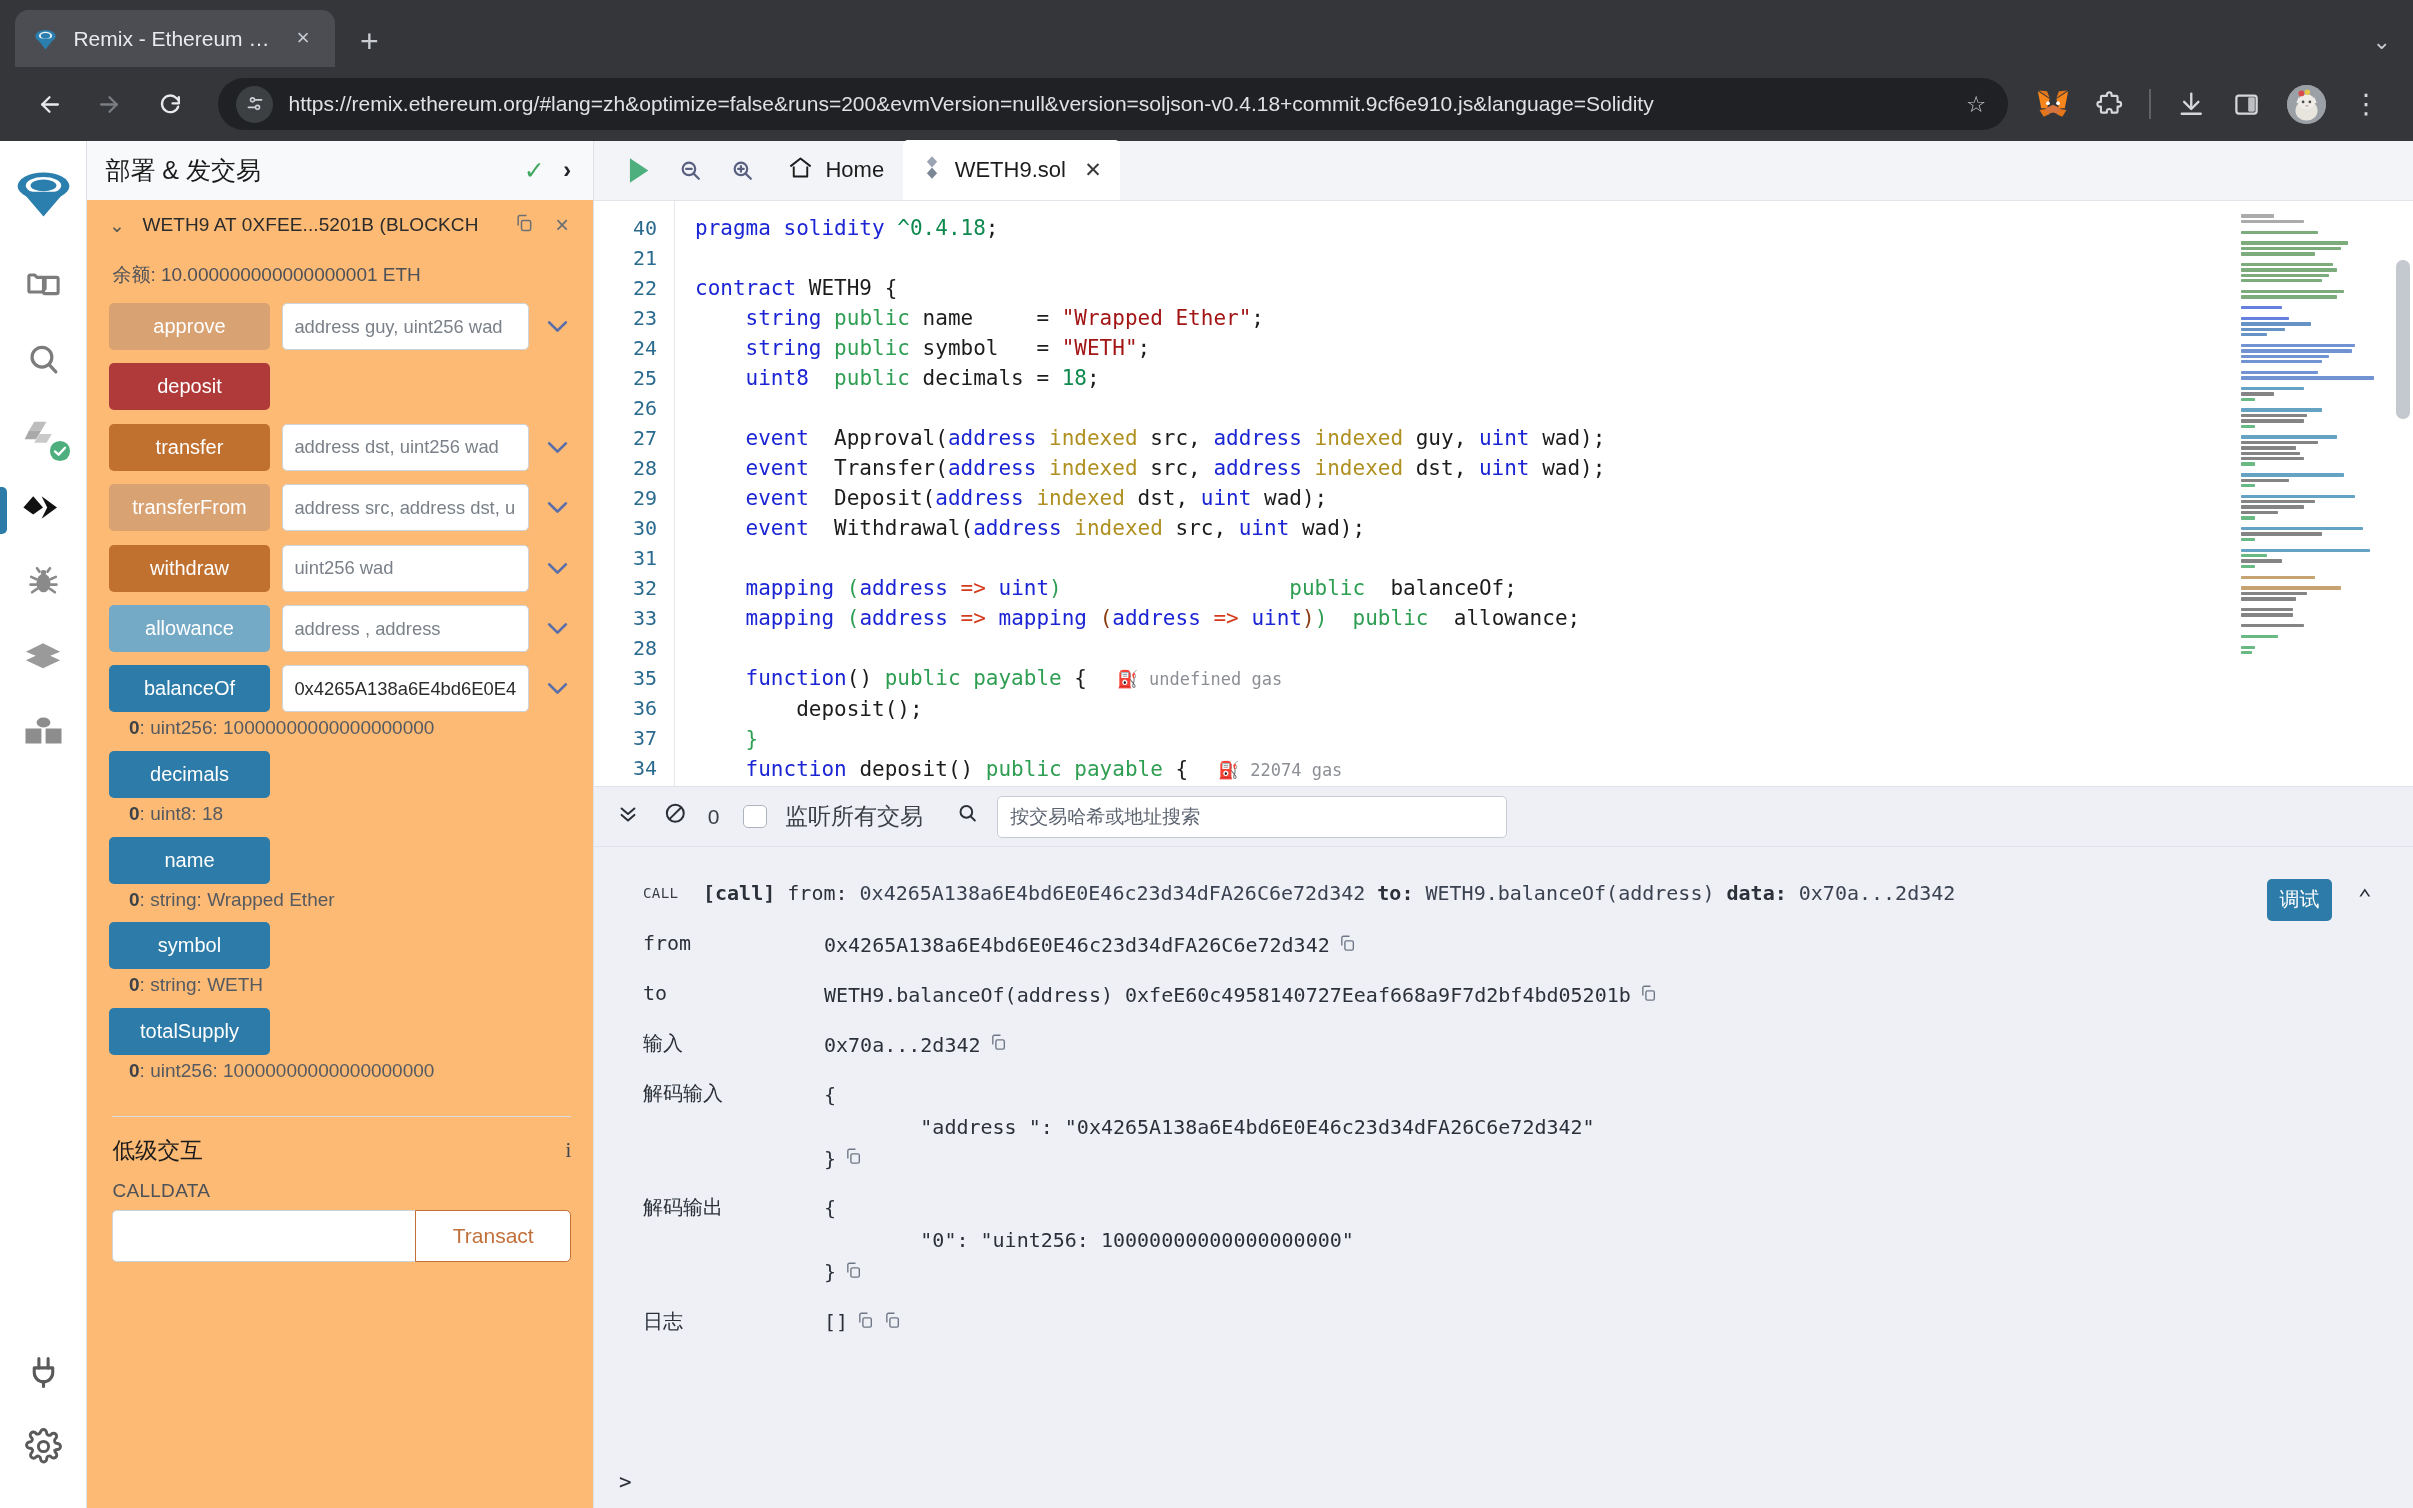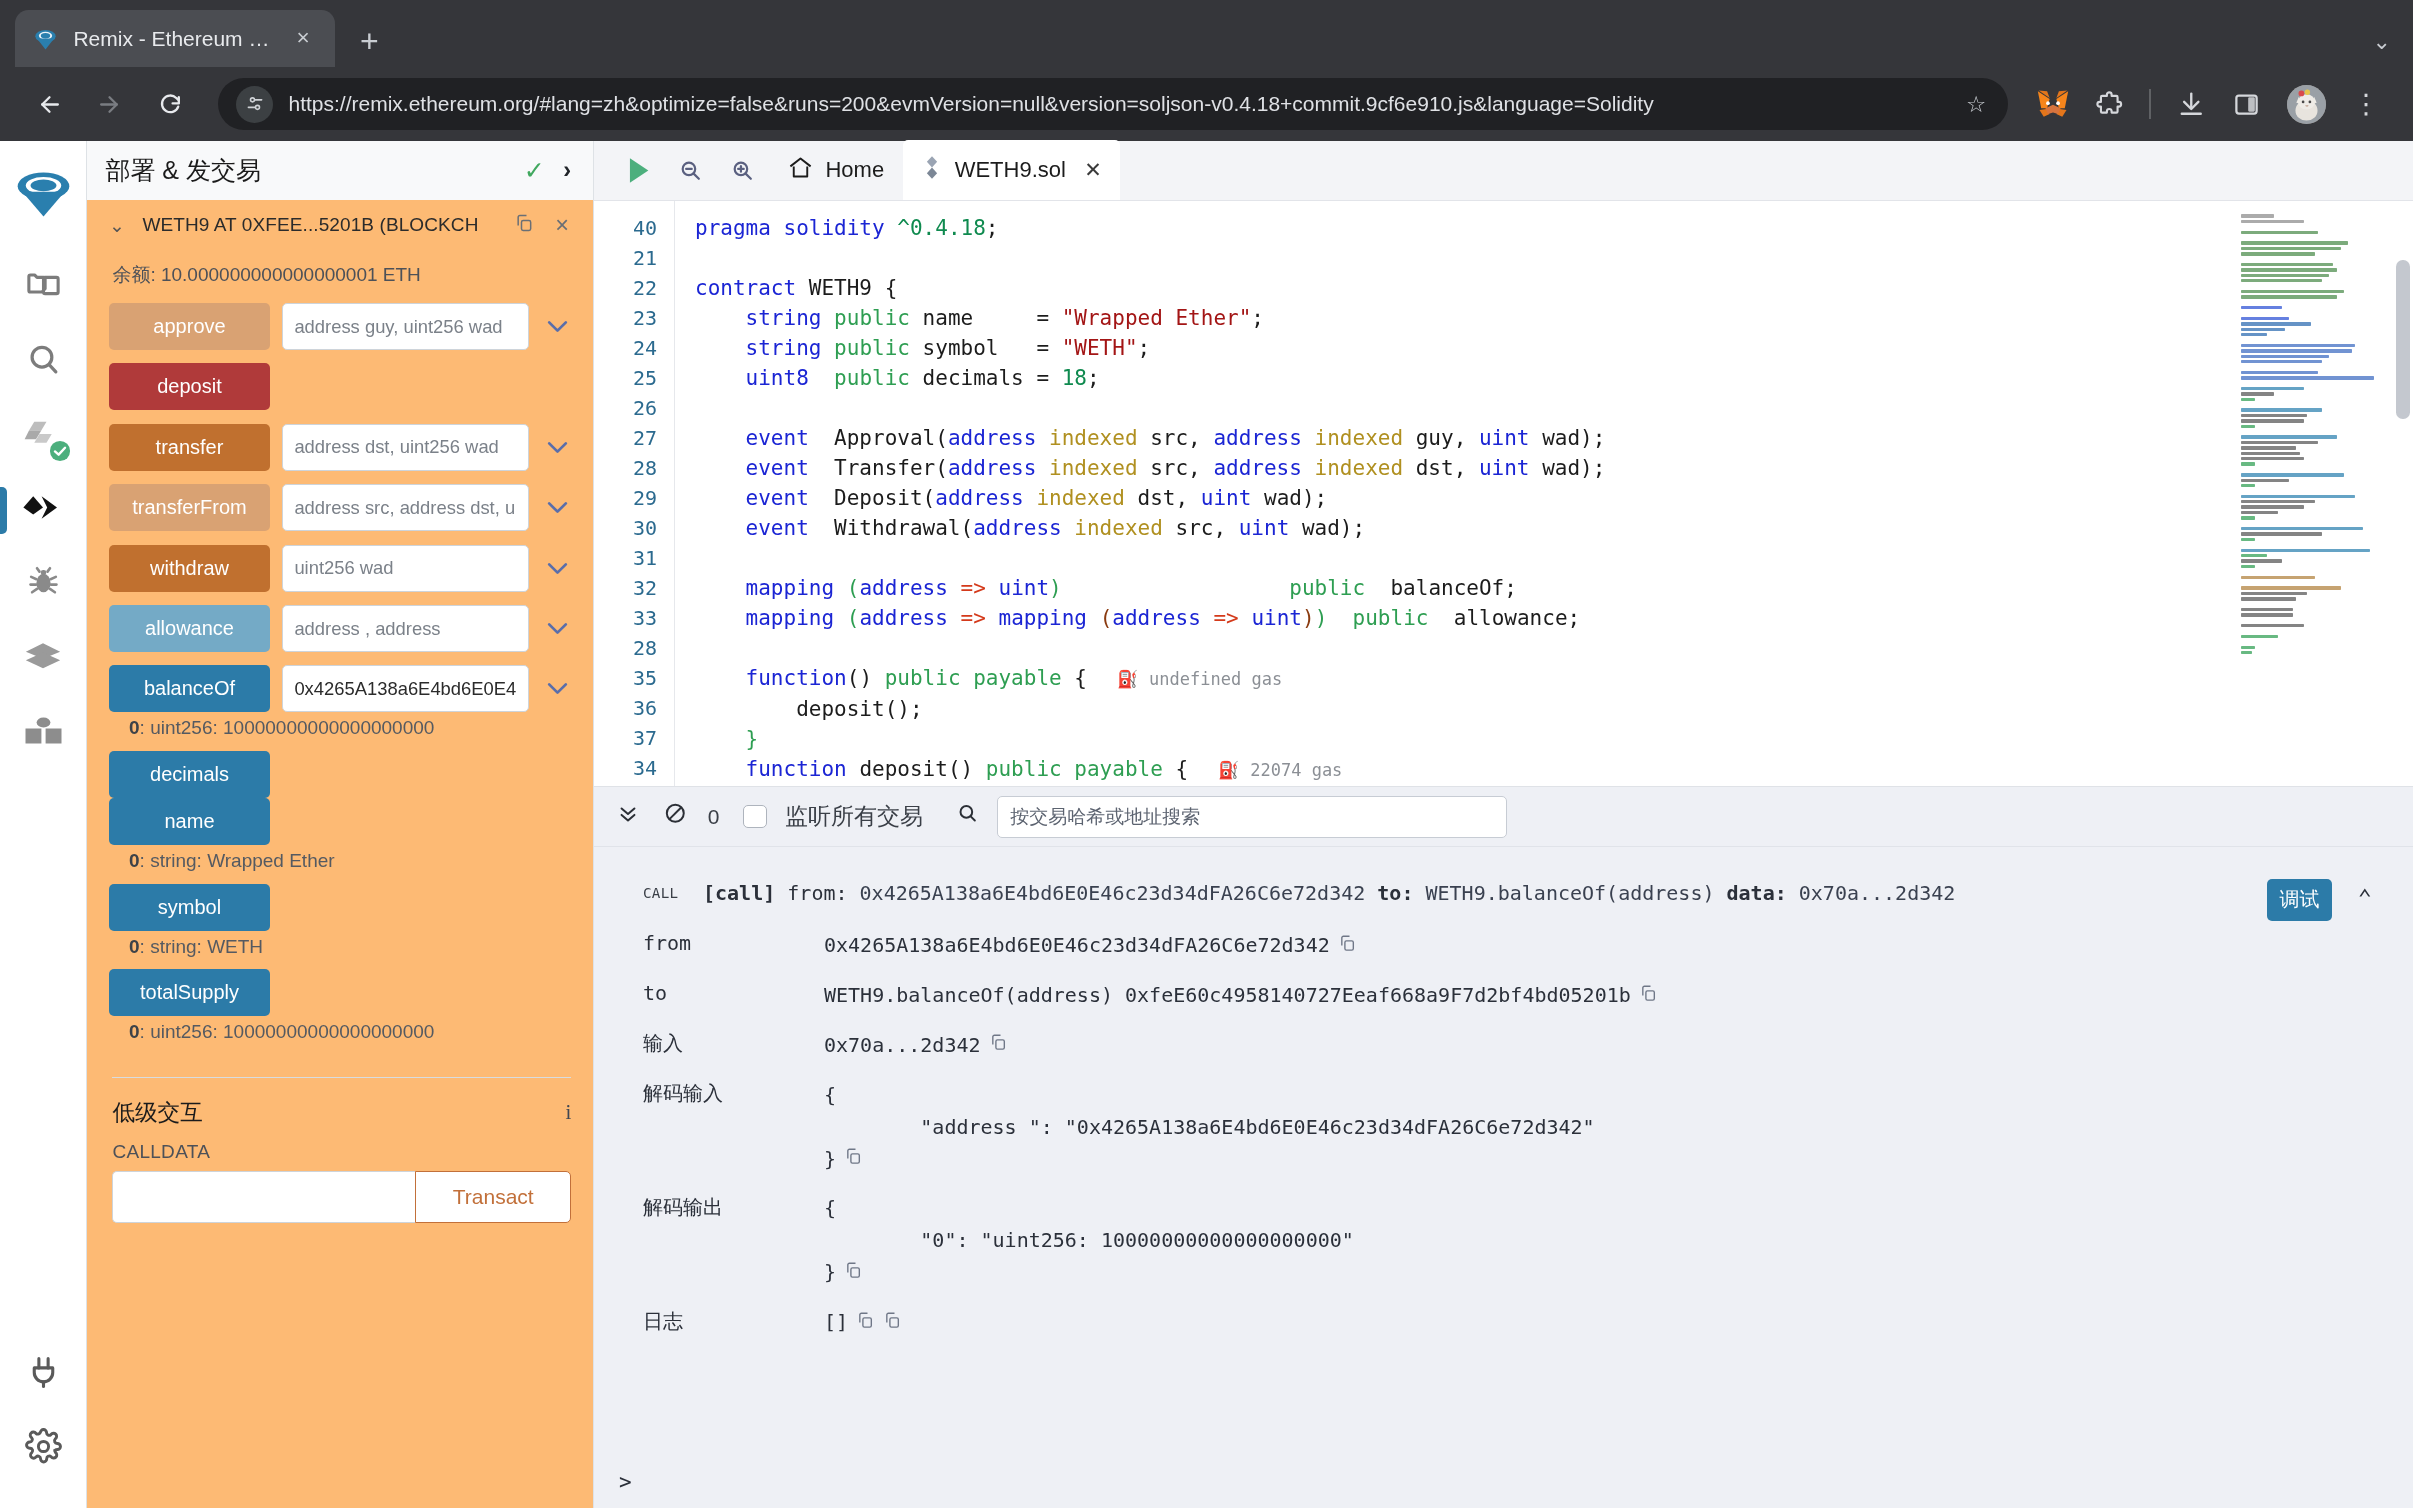--- a/index.html
+++ b/index.html
@@ -550,20 +550,21 @@
               <span class="fn-caret">
                 <svg width="25" height="17" viewBox="0 0 24 16" fill="none" stroke="#5a6eaa" stroke-width="2.6" stroke-linecap="round" stroke-linejoin="round">
                   <polyline points="4 4 12 12 20 4"></polyline>
                 </svg>
               </span>
             </div>
             <div class="fn-result"><b>0</b>: uint256: 10000000000000000000</div>
             <div class="fn-row solo">
               <button class="fn-btn" style="background: rgb(44, 123, 168);">decimals</button>
             </div>
+            <div class="fn-result"><b>0</b>: uint8: 18</div>
             <div class="fn-row solo">
               <button class="fn-btn" style="background: rgb(44, 123, 168);">name</button>
             </div>
             <div class="fn-result"><b>0</b>: string: Wrapped Ether</div>
             <div class="fn-row solo">
               <button class="fn-btn" style="background: rgb(44, 123, 168);">symbol</button>
             </div>
             <div class="fn-result"><b>0</b>: string: WETH</div>
             <div class="fn-row solo">
               <button class="fn-btn" style="background: rgb(44, 123, 168);">totalSupply</button>

